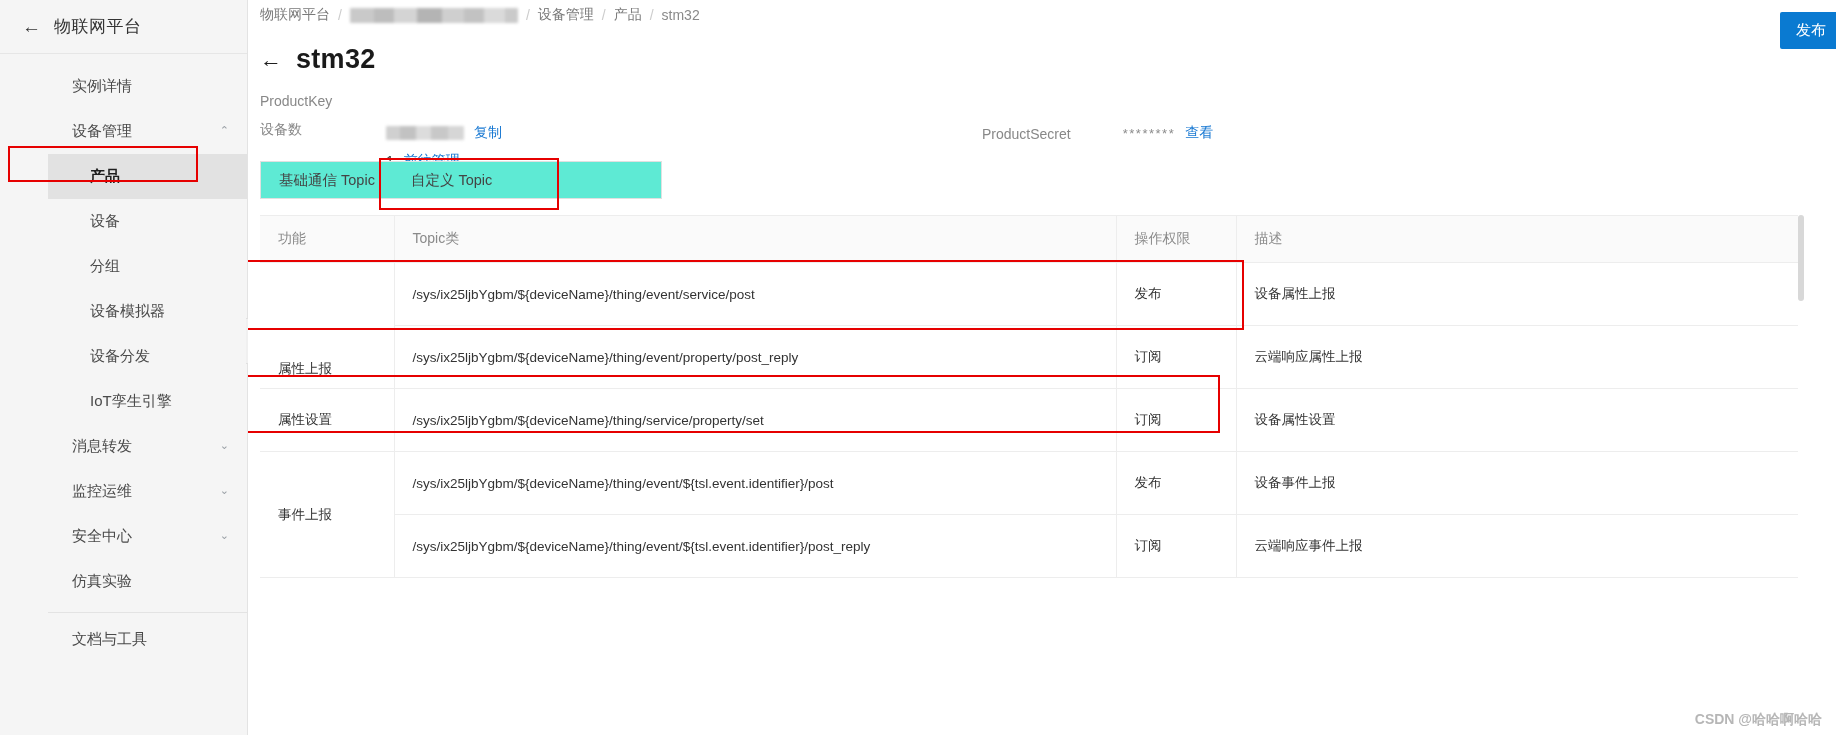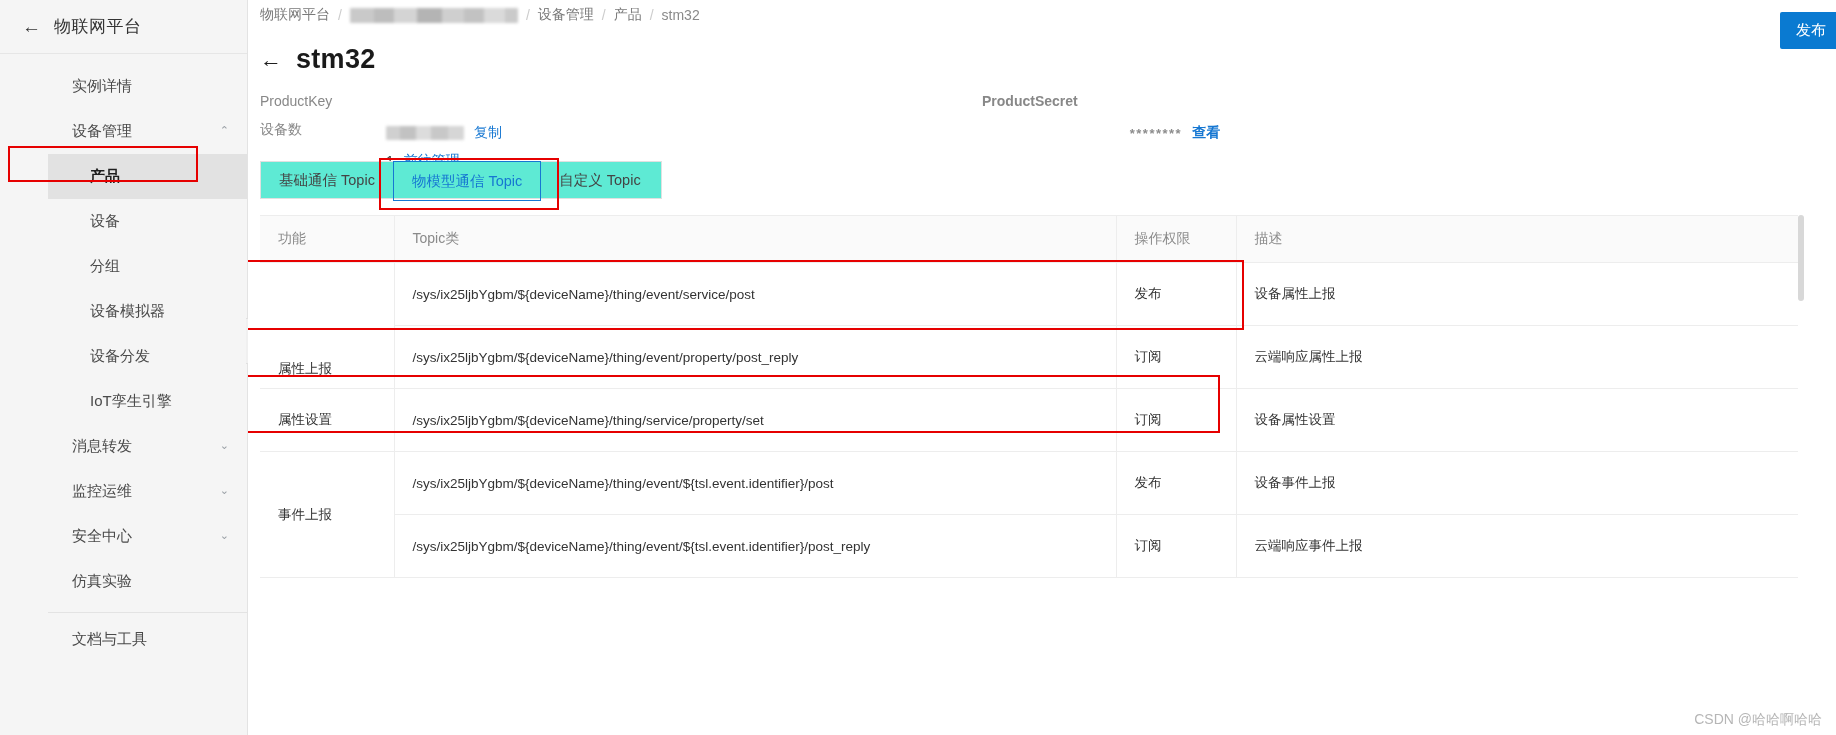--- a/index.html
+++ b/index.html
@@ -84,21 +84,21 @@
   .meta-val { color: #333; display: flex; align-items: center; gap: 10px; margin-top: 31px; }
   .link { color: #1677d2; cursor: pointer; }
   .key-redacted {
     display: inline-block; width: 78px; height: 14px;
     background: linear-gradient(90deg,#d0d0d0 0 18%,#c2c2c2 18% 38%,#dcdcdc 38% 58%,#c8c8c8 58% 80%,#d6d6d6 80% 100%);
     filter: blur(1.7px); border-radius: 1px;
   }
   .secret-stars { color: #8c8c8c; letter-spacing: 1.5px; font-size: 13px; }
   .meta-right {
     position: absolute; left: 722px; top: 0;
-    display: flex; align-items: flex-start; font-size: 14px; gap: 52px; font-weight: bold;
+    display: flex; align-items: flex-end; font-size: 14px; gap: 52px;
   }
   .meta-right .meta-label { width: auto; }
 
   .publish-btn {
     position: absolute; right: -12px; top: 12px;
     background: #0a7ad1; color: #fff; font-size: 15px;
     padding: 9px 22px 9px 16px; border-radius: 2px;
     white-space: nowrap; cursor: pointer;
   }
 
@@ -159,21 +159,21 @@
   col.c4 { width: 562px; }
   .vborder { border-left: 1px solid #ededed; }
 
   .tbl-scroll-x {
     position: absolute; right: -6px; top: 0; width: 6px; height: 86px;
     background: #d8d8d8; border-radius: 3px;
   }
 
   .watermark {
     position: absolute; right: 14px; bottom: 6px;
-    font-size: 14px; color: #b6b6b6;
+    font-size: 14px; color: #b6b6b6; font-weight: bold;
   }
 </style>
 </head>
 <body>
 
 <div id="app">
 
   <div class="sidebar">
     <div class="sb-header">
       <span class="sb-back">←</span>
@@ -280,23 +280,20 @@
       </div>
 
       <div class="publish-btn">发布</div>
     </div>
 
 
     <div class="subtabs">
       <div class="subtab">
           <span>基础通信 Topic</span>
         </div>
-      <div class="subtab active">
-          <span>物模型通信 Topic</span>
-        </div>
       <div class="subtab">
           <span>自定义 Topic</span>
         </div>
       <div class="hl-box" style="left:118px; top:-4px; width:180px; height:52px;"></div>
     </div>
 
 
     <div class="table-wrap">
       <table>
         <colgroup>

